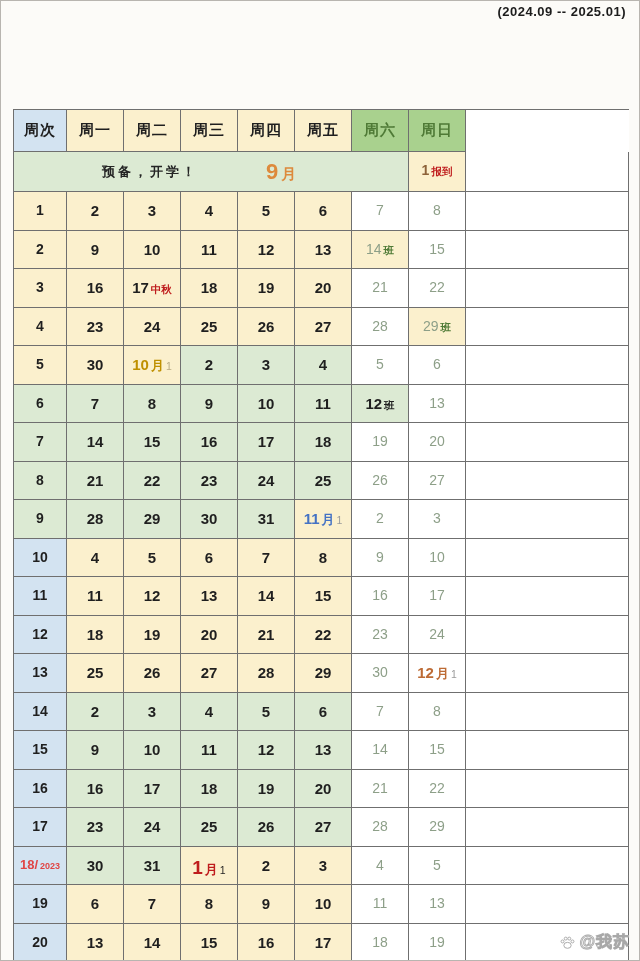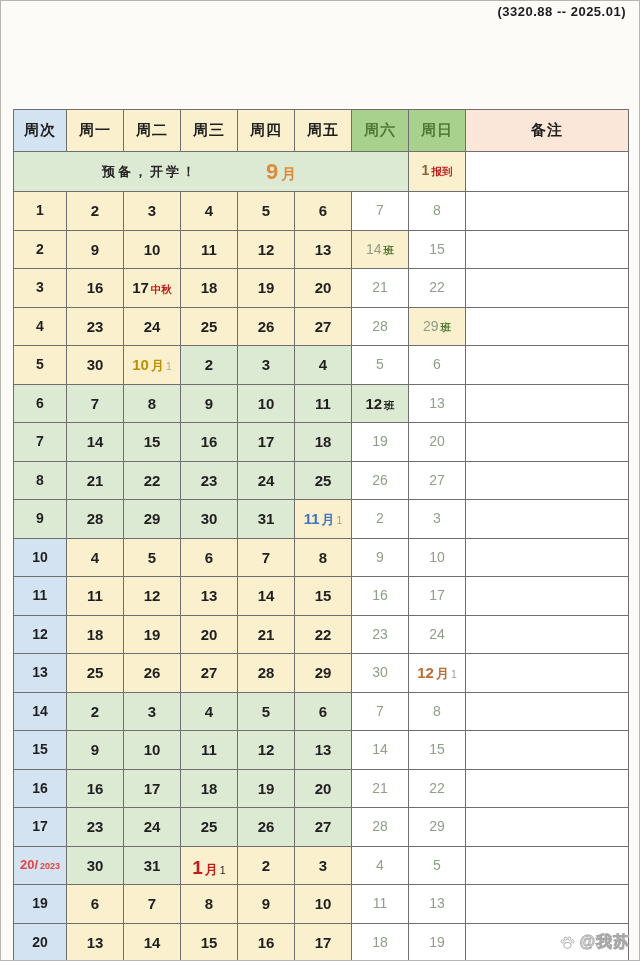--- a/index.html
+++ b/index.html
@@ -101,32 +101,31 @@
     color:rgba(255,255,255,0.82);
     -webkit-text-stroke:0.8px #a8a8a8;
     text-shadow:0 0 1px #bdbdbd;
     letter-spacing:1px;
   }
 </style>
 </head>
 <body>
 
 <div class="page">
-  <div class="subtitle">(3320.88 -- 2025.01)</div>
+  <div class="subtitle">(2024.09 -- 2025.01)</div>
 
   <div class="calendar" id="calendar">
       <div class="cell th" style="background: rgb(211, 227, 241); color: rgb(31, 31, 31);">周次</div>
       <div class="cell th" style="background: rgb(251, 240, 205); color: rgb(31, 31, 31);">周一</div>
       <div class="cell th" style="background: rgb(251, 240, 205); color: rgb(31, 31, 31);">周二</div>
       <div class="cell th" style="background: rgb(251, 240, 205); color: rgb(31, 31, 31);">周三</div>
       <div class="cell th" style="background: rgb(251, 240, 205); color: rgb(31, 31, 31);">周四</div>
       <div class="cell th" style="background: rgb(251, 240, 205); color: rgb(31, 31, 31);">周五</div>
       <div class="cell th" style="background: rgb(169, 209, 142); color: rgb(79, 122, 54);">周六</div>
       <div class="cell th" style="background: rgb(169, 209, 142); color: rgb(79, 122, 54);">周日</div>
-      <div class="cell th" style="background: rgb(251, 231, 218); color: rgb(31, 31, 31);">备注</div>
       <div class="cell banner" style="background: rgb(220, 234, 211);">
         <span class="banner-note">预备，开学！</span>
         <span class="banner-month">
           <span class="m-num" style="color: rgb(221, 138, 60);">9</span>
           <span class="m-suffix" style="color: rgb(221, 138, 60);">月</span>
         </span>
       </div>
       <div class="cell" style="background: rgb(251, 240, 205);">
         <span class="part" style="color: rgb(140, 98, 57); font-size: 14px; font-weight: 700;">1</span>
         <span class="part" style="color: rgb(191, 29, 29); font-size: 10.5px; font-weight: 700;">报到</span>
@@ -561,21 +560,21 @@
         <span class="part" style="color: rgb(31, 31, 31); font-size: 15px; font-weight: 700;">27</span>
       </div>
       <div class="cell" style="background: rgb(255, 255, 255);">
         <span class="part" style="color: rgb(141, 159, 136); font-size: 14px; font-weight: 400;">28</span>
       </div>
       <div class="cell" style="background: rgb(255, 255, 255);">
         <span class="part" style="color: rgb(141, 159, 136); font-size: 14px; font-weight: 400;">29</span>
       </div>
       <div class="cell" style="background: rgb(255, 255, 255);"></div>
       <div class="cell" style="background: rgb(211, 227, 241);">
-        <span class="part" style="color: rgb(224, 69, 69); font-size: 13px; font-weight: 700;">20/</span>
+        <span class="part" style="color: rgb(224, 69, 69); font-size: 13px; font-weight: 700;">18/</span>
         <span class="part" style="color: rgb(224, 69, 69); font-size: 9px; font-weight: 700;">2023</span>
       </div>
       <div class="cell" style="background: rgb(220, 234, 211);">
         <span class="part" style="color: rgb(31, 31, 31); font-size: 15px; font-weight: 700;">30</span>
       </div>
       <div class="cell" style="background: rgb(220, 234, 211);">
         <span class="part" style="color: rgb(31, 31, 31); font-size: 15px; font-weight: 700;">31</span>
       </div>
       <div class="cell" style="background: rgb(251, 240, 205);">
         <span class="part" style="color: rgb(191, 29, 29); font-size: 19px; font-weight: 700;">1</span>

